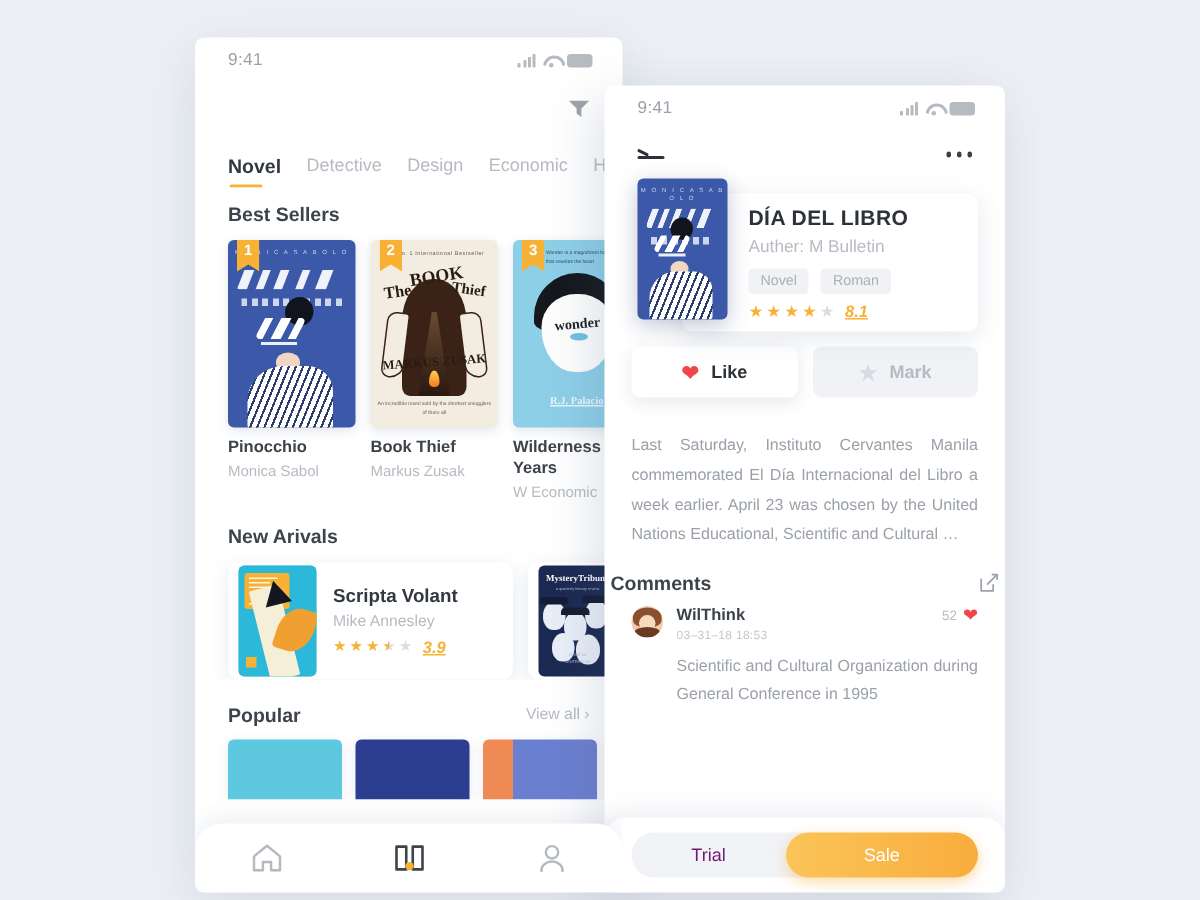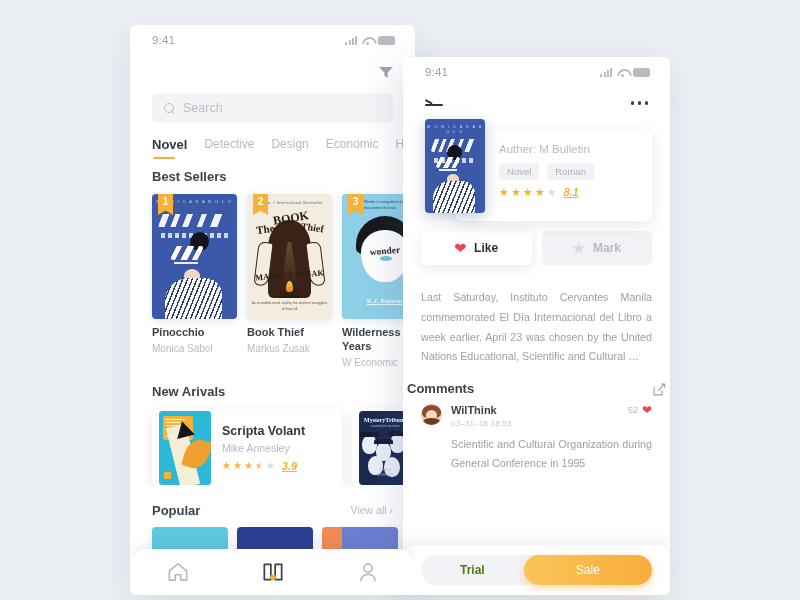--- a/index.html
+++ b/index.html
@@ -290,21 +290,21 @@
   .cm-time { font-size:8px; color:#c3c8cf; margin-top:3px; letter-spacing:.2px; }
   .cm-text { font-size:10.7px; color:#9ba1a9; line-height:1.8; margin-top:7px;
     text-align:justify; }
 
   .buybar { position:absolute; left:0; bottom:0; width:100%; height:50px;
     background:#fff; border-radius:14px 14px 6px 6px;
     box-shadow:0 -4px 16px rgba(70,90,130,.1);
     display:flex; align-items:center; padding:0 18px; z-index:6; }
   .seg { flex:1; height:30px; background:#f1f3f6; border-radius:15px;
     display:flex; align-items:center; position:relative; }
-  .seg-trial { flex:1; text-align:center; font-size:12px; color:#4d7c0f; z-index:2;font-weight:bold; }
+  .seg-trial { flex:1; text-align:center; font-size:12px; color:#701a75; z-index:2; }
   .seg-sale { flex:1.25; text-align:center; font-size:12px; color:#fff; z-index:2;
     height:30px; line-height:30px; border-radius:15px;
     background:linear-gradient(90deg,#fbc459,#f8ad3c);
     box-shadow:0 3px 9px rgba(248,173,60,.45); }
 </style>
 </head>
 <body>
 
 <div id="stage">
 
@@ -325,26 +325,20 @@
     </div>
 
     <div class="topbar-l">
       <span class="filter-ic">
         <svg viewBox="0 0 14 11" width="14" height="11">
             <path d="M0 0h14L8.6 5.4V11L5.4 8.6V5.4z" fill="#9ea4ac"></path>
           </svg>
       </span>
     </div>
 
-    <div class="searchwrap">
-      <div class="searchbar">
-        <span class="mag"></span>
-        <span class="search-ph">Search</span>
-      </div>
-    </div>
 
     <div class="tabs">
       <div class="tab active">Novel</div>
       <div class="tab">Detective</div>
       <div class="tab">Design</div>
       <div class="tab">Economic</div>
       <div class="tab">His</div>
     </div>
 
     <div class="sec-head">
@@ -518,20 +512,21 @@
         <div class="topname">M O N I C A   S A B O L O</div>
         <div class="t1"></div>
         <div class="t2"></div>
         <div class="blob" style="left:22px;top:26px;width:15px;height:15px"></div>
         <div class="me" style="left:12px;top:38px;width:22px;height:11px"></div>
         <div class="underline" style="left:14px;top:50px;width:18px"></div>
         <div class="head" style="left:22px;top:55px;width:12px;height:10px"></div>
         <div class="body" style="left:8px;top:62px;width:42px;height:32px"></div>
       </div>
       <div class="hero-text">
+        <div class="hero-title">DÍA DEL LIBRO</div>
         <div class="hero-author">
           <span>Auther:</span>
           <span>M Bulletin</span>
         </div>
         <div class="chips">
           <span class="chip">Novel</span>
           <span class="chip">Roman</span>
         </div>
         <div class="rating">
           <span class="star" style="font-size:11px">★</span>

